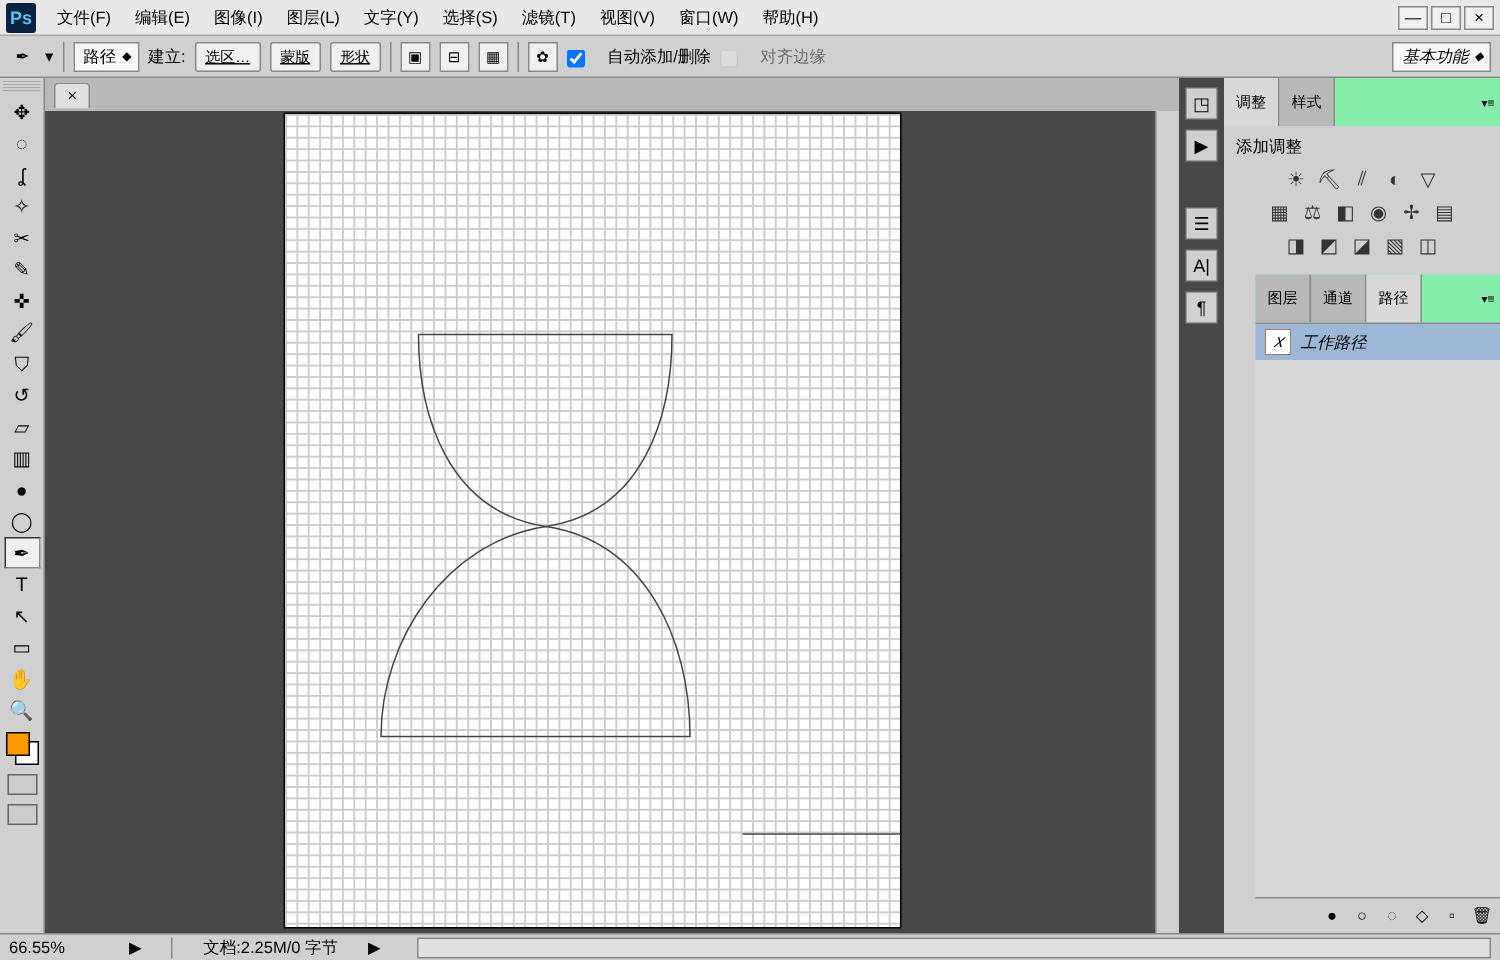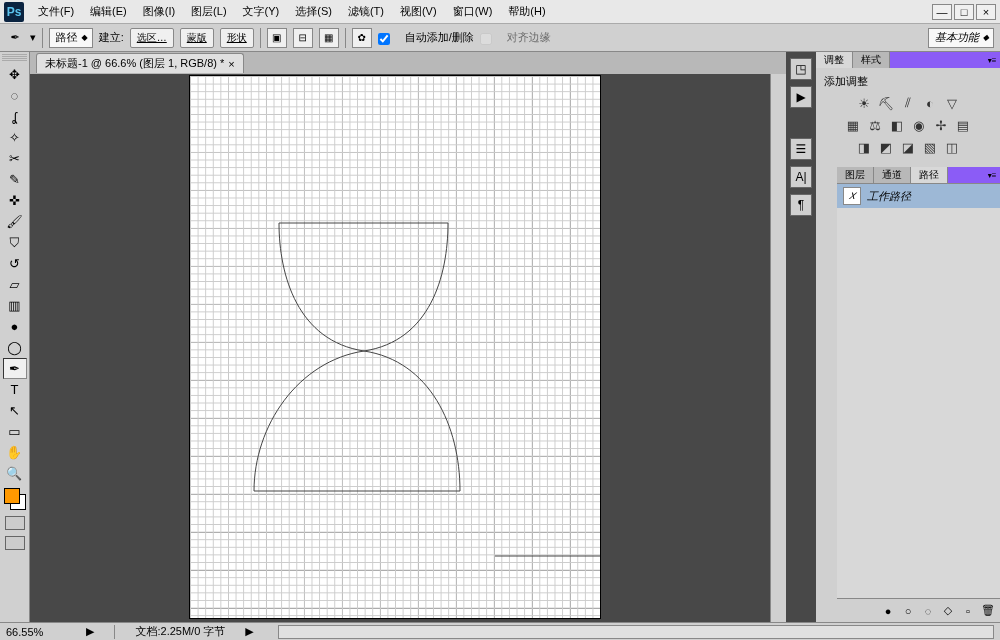--- a/index.html
+++ b/index.html
@@ -49,21 +49,21 @@
 .path-svg { position: absolute; inset: 0; }
 .path-svg path { fill: none; stroke: #444; stroke-width: 1; }
 .vscroll { width: 16px; background: #d0d0d0; border-left: 1px solid #888; }
 
 
 .sidebtns { width: 30px; background: #484848; display: flex; flex-direction: column; align-items: center; padding-top: 6px; gap: 6px; }
 .sidebtn { width: 22px; height: 22px; background: #d0d0d0; border: 1px solid #666; display: flex; align-items: center; justify-content: center; font-size: 12px; }
 
 
 .panels { width: 184px; background: #d0d0d0; display: flex; flex-direction: column; }
-.panel-tabs { display: flex; background: #8b5cf6; height: 16px; }
+.panel-tabs { display: flex; background: #86efac; height: 32px; }
 .panel-tab { padding: 1px 8px; background: #b8b8b8; border-right: 1px solid #888; font-size: 10px; display: flex; align-items: center; }
 .panel-tab.active { background: #d8d8d8; }
 .panel-menu { margin-left: auto; width: 16px; display: flex; align-items: center; justify-content: center; font-size: 8px; }
 .panel-body { background: #d0d0d0; padding: 6px 8px; flex-shrink: 0; }
 .panel-title { font-size: 11px; margin-bottom: 6px; }
 .adjust-icons { display: flex; gap: 6px; margin-bottom: 6px; justify-content: center; }
 .adj-i { width: 16px; height: 16px; display: flex; align-items: center; justify-content: center; font-size: 13px; color: #333; }
 .panel2 { flex: 1; display: flex; flex-direction: column; margin-left: 21px; }
 .path-list { flex: 1; background: #d8d8d8; border-top: 1px solid #888; }
 .path-item { display: flex; align-items: center; gap: 6px; padding: 3px 6px; background: #9db8d6; font-style: italic; font-size: 11px; }
@@ -159,21 +159,20 @@
       <div class="color-fg"></div>
       <div class="color-bg"></div>
     </div>
     <div class="mode-icon"></div>
     <div class="mode-icon"></div>
   </div>
 
   <div class="docarea">
     <div class="doctabs">
       <div class="doctab">
-        <span>未标题-1 @ 66.6% (图层 1, RGB/8) *</span>
         <span class="close">×</span>
       </div>
     </div>
     <div class="canvas-wrap">
       <div class="canvas-inner">
         <div class="canvas">
           <div class="grid"></div>
           <svg class="path-svg" viewBox="0 0 410 542">
             <path d="M 89 147 L 258 147 C 258 200 240 265 174 275 C 108 265 89 200 89 147 Z"></path>
             <path d="M 174 275 C 240 285 270 350 270 415 L 64 415 C 64 350 108 285 174 275 Z"></path>

